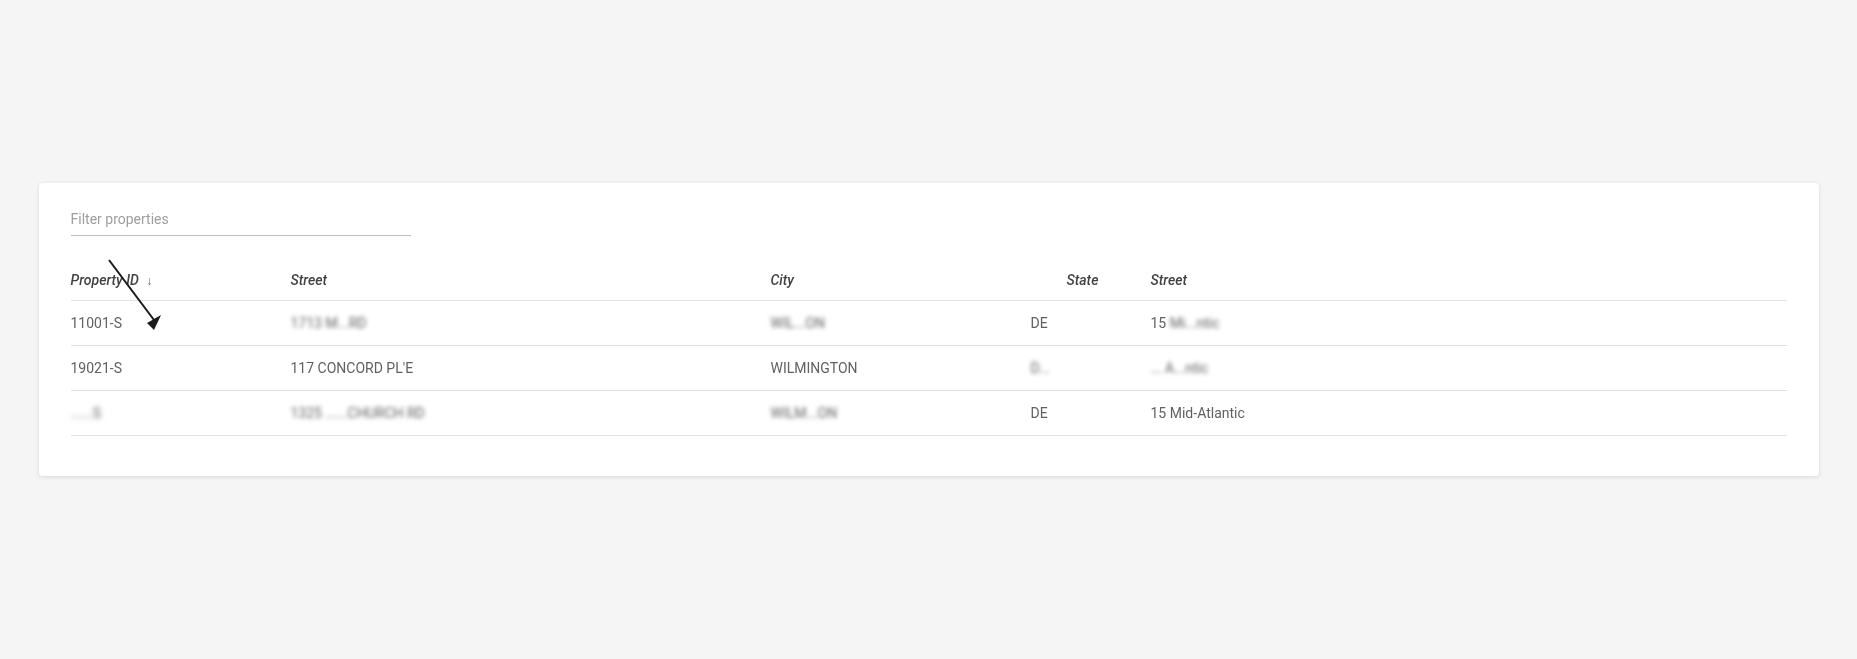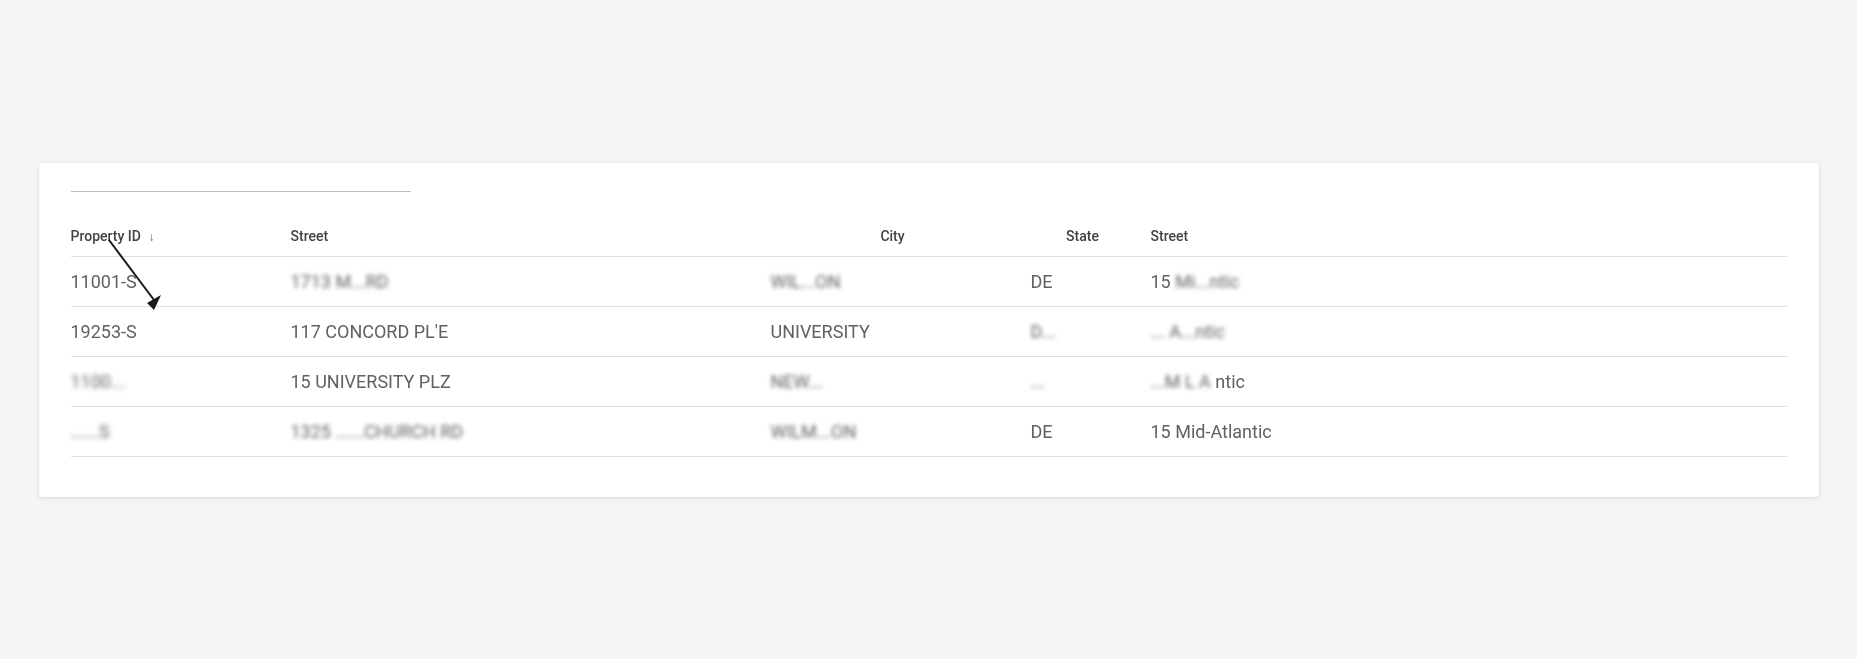--- a/index.html
+++ b/index.html
@@ -53,56 +53,58 @@
       font-size: 14px;
     }
 
     thead tr th {
       text-align: left;
       font-weight: 500;
       color: #424242;
       padding: 12px 16px 12px 0;
       border-bottom: 1px solid #e0e0e0;
       white-space: nowrap;
+      font-style: italic;
     }
 
     th.property-id-col { width: 220px; }
     th.street-col { width: 480px; }
-    th.city-col { width: 260px; text-align: center; }
+    th.city-col { width: 260px; }
     th.state-col { width: 120px; text-align: center; }
     th.region-col { width: auto; }
 
     .sort-icon {
       display: inline-block;
       margin-left: 4px;
       font-size: 12px;
       color: #616161;
     }
 
     tbody tr td {
       padding: 14px 16px 14px 0;
       border-bottom: 1px solid #e0e0e0;
       color: #616161;
-      font-size: 18px;
+      font-size: 14px;
     }
 
     tbody tr:last-child td {
       border-bottom: 1px solid #e0e0e0;
     }
   </style>
 </head>
 <body>
 
 <div class="card">
 
   <svg class="arrow-annotation" viewBox="0 0 80 80" xmlns="http://www.w3.org/2000/svg">
     <line x1="10" y1="5" x2="55" y2="65" stroke="#1a1a1a" stroke-width="2"></line>
     <polygon points="48,68 62,60 55,75" fill="#1a1a1a"></polygon>
   </svg>
 
+  <div class="filter-label">Filter properties</div>
   <hr class="filter-underline">
 
   <table>
     <thead>
       <tr>
         <th class="property-id-col">
           <span>Property ID</span>
           <span class="sort-icon">↓</span>
         </th>
         <th class="street-col">Street</th>
@@ -122,47 +124,32 @@
       <td>
         <span style="filter:blur(2px)">WIL...ON</span>
       </td>
       <td>
         <span style="">DE</span>
       </td>
       <td><span style="">15</span>&nbsp;<span style="filter:blur(2px)">Mi...ntic</span></td>
     </tr>
         <tr>
       <td>
-        <span style="">19253-S</span>
+        <span style="">19021-S</span>
       </td>
       <td>
         <span style="">117 CONCORD PL'E</span>
       </td>
       <td>
-        <span style="">UNIVERSITY</span>
+        <span style="">WILMINGTON</span>
       </td>
       <td>
         <span style="filter:blur(2px)">D...</span>
       </td>
       <td><span style="filter:blur(2px)">...</span>&nbsp;<span style="filter:blur(2px)">A...ntic</span></td>
-    </tr>
-        <tr>
-      <td>
-        <span style="filter:blur(2.5px)">1100...</span>
-      </td>
-      <td>
-        <span style="">15 UNIVERSITY PLZ</span>
-      </td>
-      <td>
-        <span style="filter:blur(2px)">NEW...</span>
-      </td>
-      <td>
-        <span style="filter:blur(2px)">...</span>
-      </td>
-      <td><span style="filter:blur(2px)">...M L A</span>&nbsp;<span style="">ntic</span></td>
     </tr>
         <tr>
       <td>
         <span style="filter:blur(2.5px)">......S</span>
       </td>
       <td>
         <span style="filter:blur(2px)">1325 ......CHURCH RD</span>
       </td>
       <td>
         <span style="filter:blur(2px)">WILM...ON</span>

